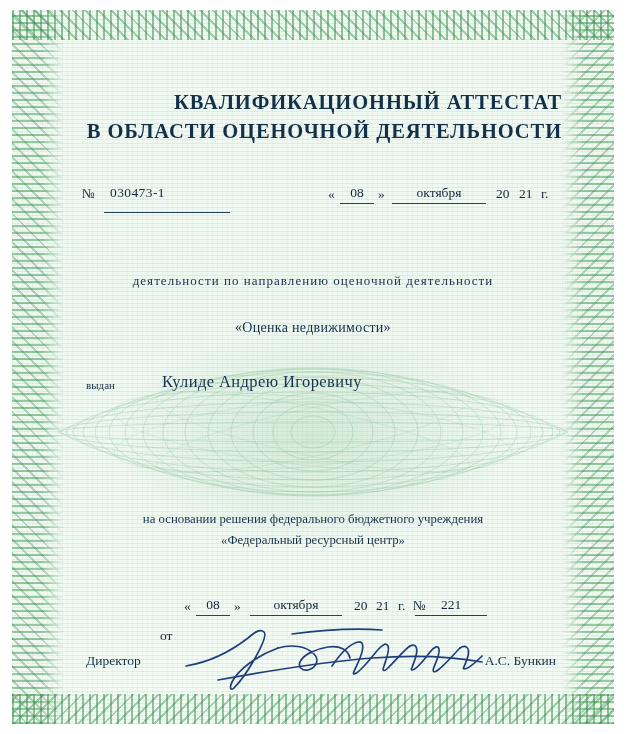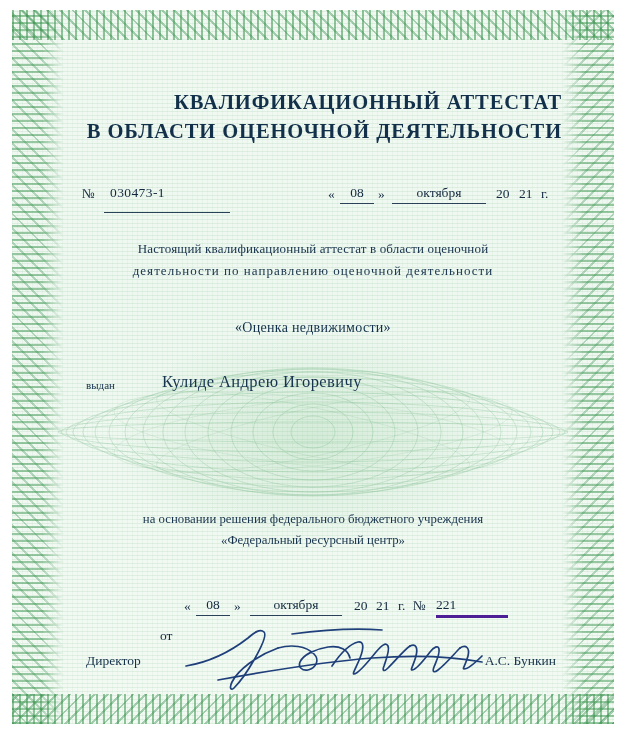--- a/index.html
+++ b/index.html
@@ -170,21 +170,21 @@
     position: absolute;
     left: 6px;
     top: 228px;
     width: 486px;
     text-align: center;
     color: #16324b;
     font-size: 13px;
     line-height: 1.72;
     letter-spacing: 0.15px;
   }
-  .para .spaced { letter-spacing: 1.05px; }
+  .para .spaced { letter-spacing: 1.05px; margin-top: 32px; }
 
   .direction {
     position: absolute;
     left: 0;
     top: 310px;
     width: 498px;
     text-align: center;
     color: #12304a;
     font-size: 14px;
     font-weight: normal;
@@ -237,22 +237,22 @@
   .daterow .q2 { position: absolute; left: 74px; top: 2px; }
   .daterow .month {
     position: absolute; left: 90px; top: 1px; width: 92px;
     text-align: center; border-bottom: 1px solid #2a4258; padding-bottom: 2px;
   }
   .daterow .yr-prefix { position: absolute; left: 194px; top: 2px; }
   .daterow .year2 { position: absolute; left: 216px; top: 2px; }
   .daterow .g { position: absolute; left: 238px; top: 2px; }
   .daterow .nsym { position: absolute; left: 253px; top: 2px; }
   .daterow .regno {
-    position: absolute; left: 276px; top: 1px; width: 72px;
-    border-bottom: 3px solid #4c1d95; padding-bottom: 2px;
+    position: absolute; left: 255px; top: 1px; width: 72px;
+    text-align: center; border-bottom: 1px solid #4c1d95; padding-bottom: 2px;
   }
 
   .signrow {
     position: absolute;
     left: 22px;
     top: 641px;
     width: 470px;
     height: 26px;
     color: #16324b;
     font-size: 13.5px;
@@ -321,21 +321,20 @@
       <span class="q1">«</span>
       <span class="day">08</span>
       <span class="q2">»</span>
       <span class="month">октября</span>
       <span class="yr-prefix">20</span>
       <span class="year2">21</span>
       <span class="g">г.</span>
     </div>
 
     <div class="para">
-      <div>Настоящий квалификационный аттестат в области оценочной</div>
       <div class="spaced">деятельности по направлению оценочной деятельности</div>
     </div>
 
     <div class="direction">«Оценка недвижимости»</div>
 
     <div class="issued-label">выдан</div>
     <div class="holder">Кулиде Андрею Игоревичу</div>
 
     <div class="basis">
       <div>на основании решения федерального бюджетного учреждения</div>

